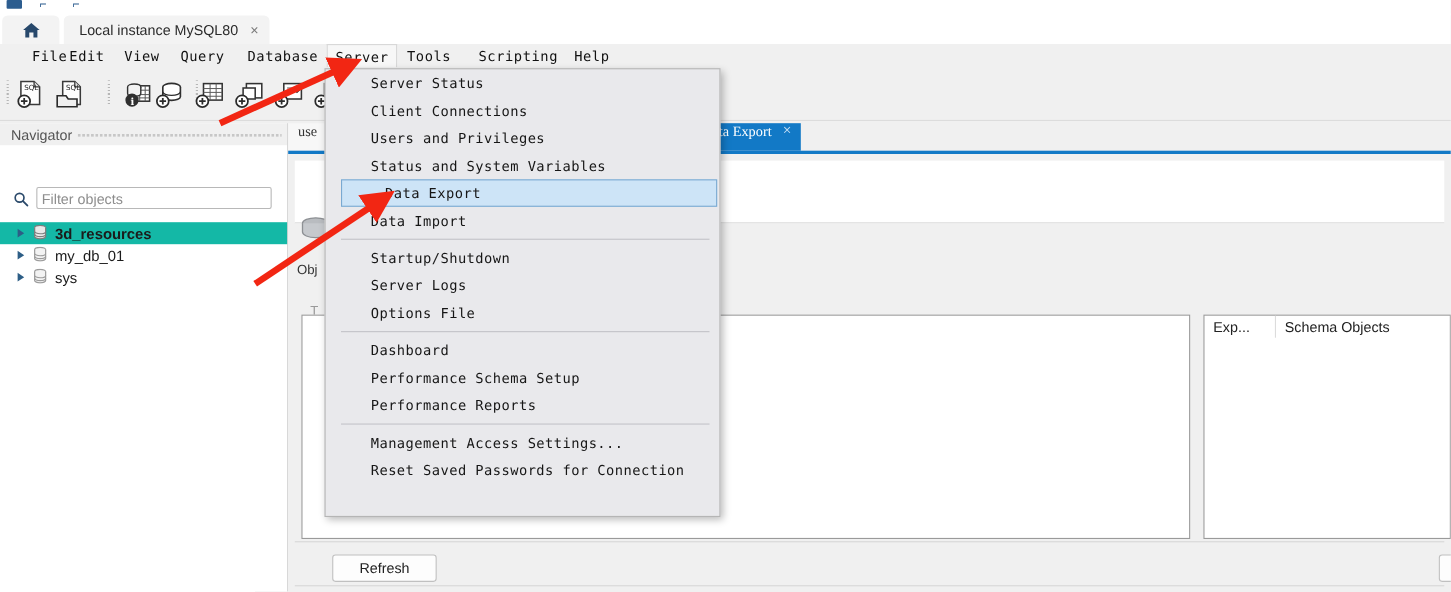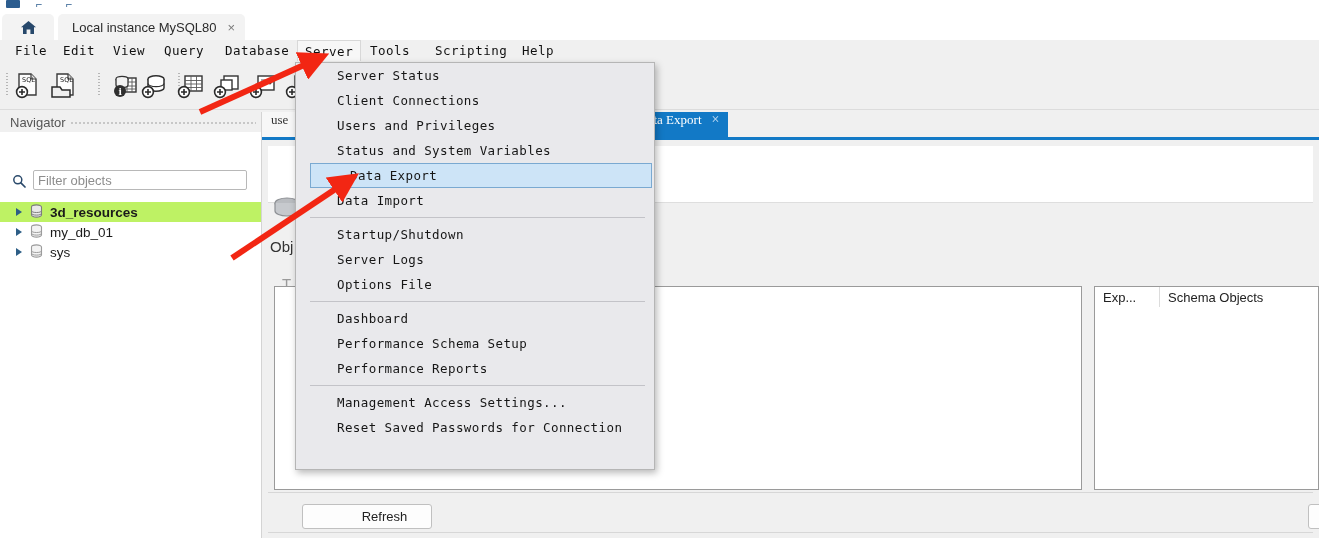--- a/index.html
+++ b/index.html
@@ -123,21 +123,21 @@
     font-size: 13px; color: #888; padding: 0 4px;
     font-family: "Liberation Sans", sans-serif;
     box-sizing: border-box;
   }
   .filter-input::placeholder { color: #8d8d8d; }
   .tree { position: absolute; left: 0; top: 90px; width: 262px; }
   .tree-row {
     position: relative; height: 20px; display: flex; align-items: center;
     padding-left: 16px; font-size: 13.5px; color: #1b1b1b;
   }
-  .tree-row.selected { background: #bef264; font-weight: bold; }
+  .tree-row.selected { background: #14b8a6; font-weight: bold; }
   .tree-row .arrow {
     width: 0; height: 0;
     border-left: 6px solid #2d5e86; border-top: 4.5px solid transparent;
     border-bottom: 4.5px solid transparent; margin-right: 8px;
   }
   .tree-row .db-ico { margin-right: 7px; display: block; }
   .nav-divider {
     position: absolute; left: 261px; top: 112px; width: 1px; height: 426px;
     background: #d4d4d4;
   }
@@ -171,21 +171,21 @@
     background: #f0f0f0;
   }
   .wizard-head {
     position: absolute; left: 6px; top: 6px; width: 1045px; height: 56px;
     background: #fff; border-bottom: 1px solid #dedede;
   }
   .wizard-icon {
     position: absolute; left: 8px; top: 54px;
   }
   .sec-label {
-    position: absolute; font-size: 15px; color: #333;
+    position: absolute; font-size: 12px; color: #333;
   }
   .panel-box {
     position: absolute; background: #fff;
     border: 1px solid #9a9a9a; box-sizing: border-box;
   }
   .panel-box .col-sep {
     position: absolute; top: 0; width: 1px; height: 18px; background: #e2e2e2;
   }
   .panel-head {
     position: absolute; left: 0; top: 0; right: 0; height: 20px;
@@ -256,21 +256,21 @@
         </svg>
       </span>
     </div>
     <div class="conn-tab">
       <span class="label">Local instance MySQL80</span>
       <span class="x">×</span>
     </div>
   </div>
 
   <div class="menubar">
-    <div class="mi" style="left:8px;">File</div>
+    <div class="mi" style="left:22px;">File</div>
     <div class="mi" style="left:56px;">Edit</div>
     <div class="mi" style="left:106px;">View</div>
     <div class="mi" style="left:157px;">Query</div>
     <div class="mi" style="left:218px;">Database</div>
     <div class="mi open" style="left:297px;">Server</div>
     <div class="mi" style="left:363px;">Tools</div>
     <div class="mi" style="left:428px;">Scripting</div>
     <div class="mi" style="left:515px;">Help</div>
   </div>
 
@@ -443,21 +443,21 @@
         <div class="col-sep" style="left:218px; height:24px;"></div>
       </div>
 
       <div class="panel-box" style="left:832px; top:146px; width:225px; height:204px;">
         <div class="panel-head">
           <span class="cell sep" style="width:48px;">Exp...</span>
           <span class="cell">Schema Objects</span>
         </div>
       </div>
 
-      <div class="btn" style="left:40px; top:364px; width:93px; height:23px;padding-left:35px;">Refresh</div>
+      <div class="btn" style="left:40px; top:364px; width:93px; height:23px;">Refresh</div>
 
       <div class="btn" style="left:1046px; top:364px; width:40px; height:23px;"></div>
 
       <div class="hr-line" style="left:6px; top:352px; width:1045px;"></div>
       <div class="hr-line" style="left:6px; top:392px; width:1045px;"></div>
 
       <div class="sec-label" style="left:8px; top:396px; color:#b5b5b5; font-size:12px;">Objects to Export</div>
     </div>
   </div>
 

